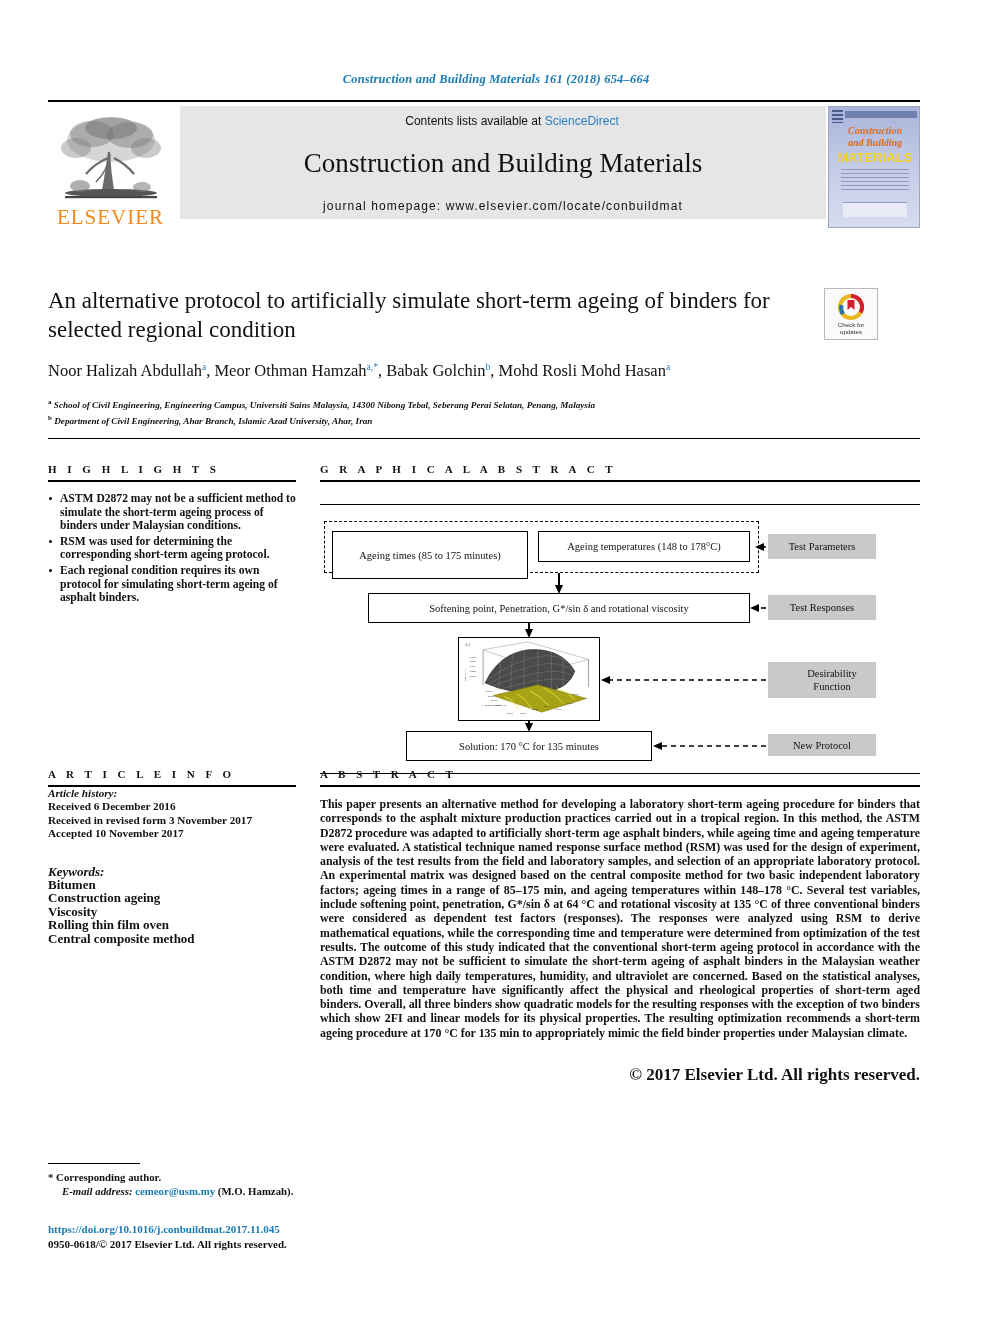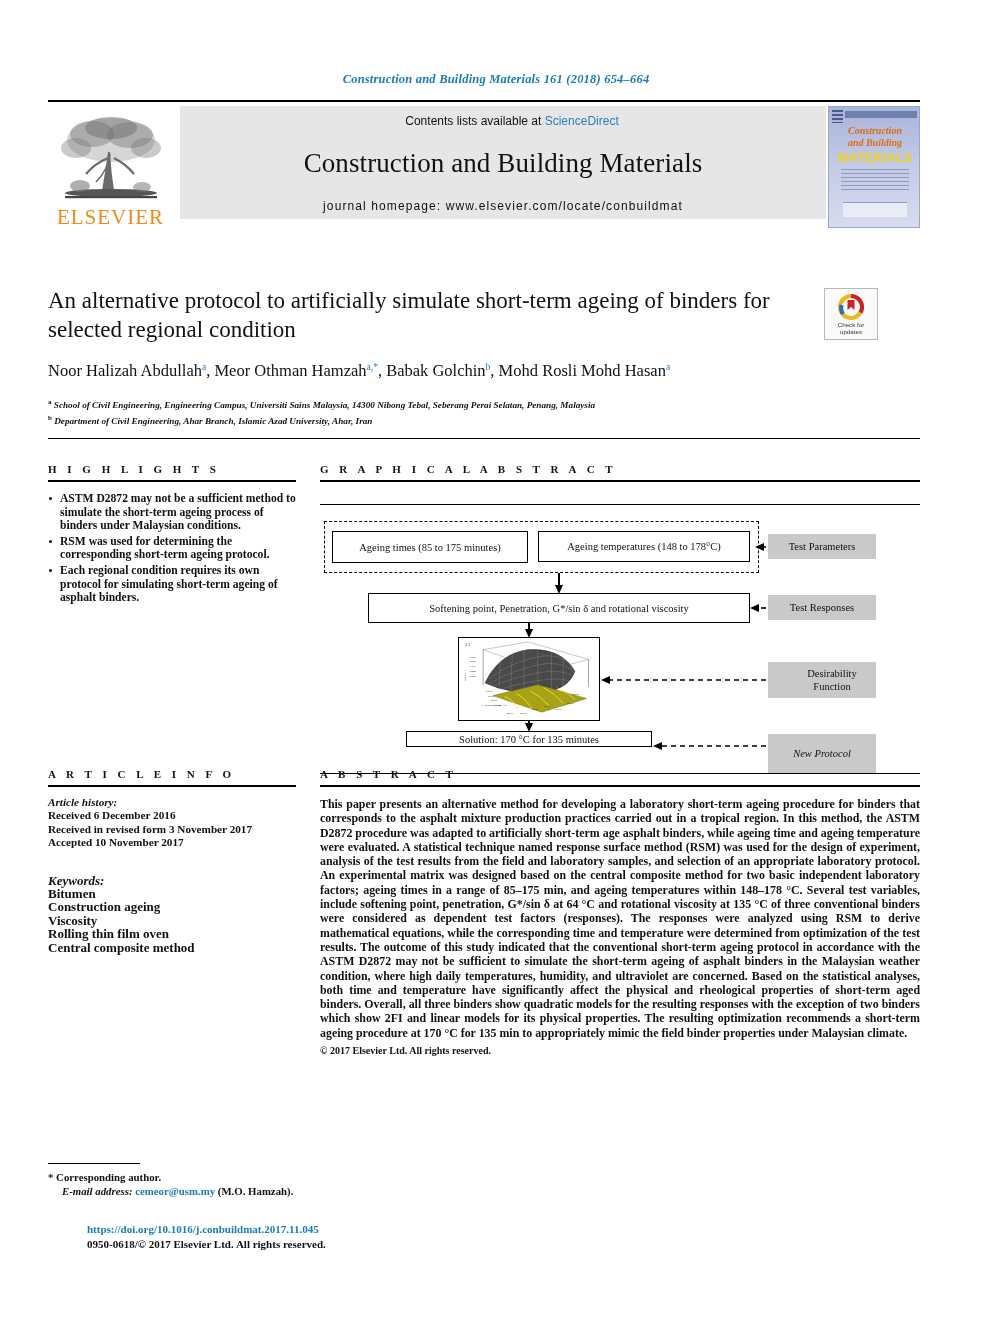--- a/index.html
+++ b/index.html
@@ -138,80 +138,80 @@
   .gbox{
     position:absolute;border:1.4px solid #000;background:#fff;
     display:flex;align-items:center;justify-content:center;text-align:center;
     font-family:"Liberation Serif", serif;font-size:10.5px;color:#111;
     box-sizing:border-box;
   }
   .dashed-group{
     position:absolute;left:4px;top:16px;width:435px;height:52px;
     border:1.8px dashed #000;box-sizing:border-box;
   }
-  .gb-times{left:12px;top:26px;width:196px;height:32px;}
+  .gb-times{left:12px;top:26px;width:196px;height:48px;}
   .gb-temps{left:218px;top:26px;width:212px;height:31px;}
   .gb-resp{left:48px;top:88px;width:382px;height:30px;}
-  .gb-sol{left:86px;top:226px;width:246px;height:16px;}
+  .gb-sol{left:86px;top:226px;width:246px;height:30px;}
   .gb-plot{left:138px;top:132px;width:142px;height:84px;padding:0;}
   .grey-label{
     position:absolute;background:#c9c9c9;
     display:flex;align-items:center;justify-content:center;text-align:center;
     font-family:"Liberation Serif", serif;font-size:10.5px;color:#111;
     box-sizing:border-box;
   }
   .gl-params{left:448px;top:29px;width:108px;height:25px;}
   .gl-resp{left:448px;top:90px;width:108px;height:25px;}
   .gl-des{left:448px;top:157px;width:108px;height:36px;line-height:13px;padding-left:20px;}
-  .gl-new{left:448px;top:229px;width:108px;height:39px;font-style:italic;}
+  .gl-new{left:448px;top:229px;width:108px;height:22px;}
   .ga-svg{position:absolute;left:0;top:0;width:600px;height:268px;pointer-events:none;}
   .plot-svg{width:100%;height:100%;display:block;}
 
   
   .col-left2{position:absolute;left:48px;top:768px;width:248px;}
   .ainfo{
-    margin-top:9px;
+    margin-top:0;
     font-family:"Liberation Serif", serif;
     font-size:11.2px;line-height:13.4px;font-weight:bold;color:#111;
   }
   .ainfo .lbl{font-style:italic;}
   .kw{
     margin-top:24px;
     font-family:"Liberation Serif", serif;
     font-size:13px;line-height:13.4px;font-weight:bold;color:#111;
   }
   .kw .lbl{font-style:italic;}
 
   
   .col-right2{position:absolute;left:320px;top:768px;width:600px;}
   .abs-body{
     margin-top:10px;
     font-family:"Liberation Serif", serif;
     font-size:11.9px;line-height:14.3px;font-weight:bold;color:#111;
     text-align:justify;
   }
   .abs-copy{
-    margin-top:5px;text-align:left;
-    font-family:"Liberation Serif", serif;
-    font-size:10px;font-weight:bold;color:#111;
+    margin-top:25px;text-align:right;
+    font-family:"Liberation Serif", serif;
+    font-size:17px;font-weight:bold;color:#111;
   }
 
   
   .foot-rule{position:absolute;left:48px;top:1163px;width:92px;height:1.4px;background:#000;}
   .foot{
     position:absolute;left:48px;top:1170px;width:560px;
     font-family:"Liberation Serif", serif;
     font-size:10.8px;line-height:14px;font-weight:bold;color:#111;
   }
   .foot .ital{font-style:italic;}
   .link{color:#1a7bb5;}
   .foot2{
     position:absolute;left:48px;top:1222px;width:560px;
     font-family:"Liberation Serif", serif;
-    font-size:11px;line-height:14.5px;font-weight:bold;color:#111;margin-left:39px;
+    font-size:11px;line-height:14.5px;font-weight:bold;color:#111;
   }
 </style>
 </head>
 <body>
 
 <div class="page">
 
   <div class="runhead">Construction and Building Materials 161 (2018) 654–664</div>
 
   <div class="masthead">

